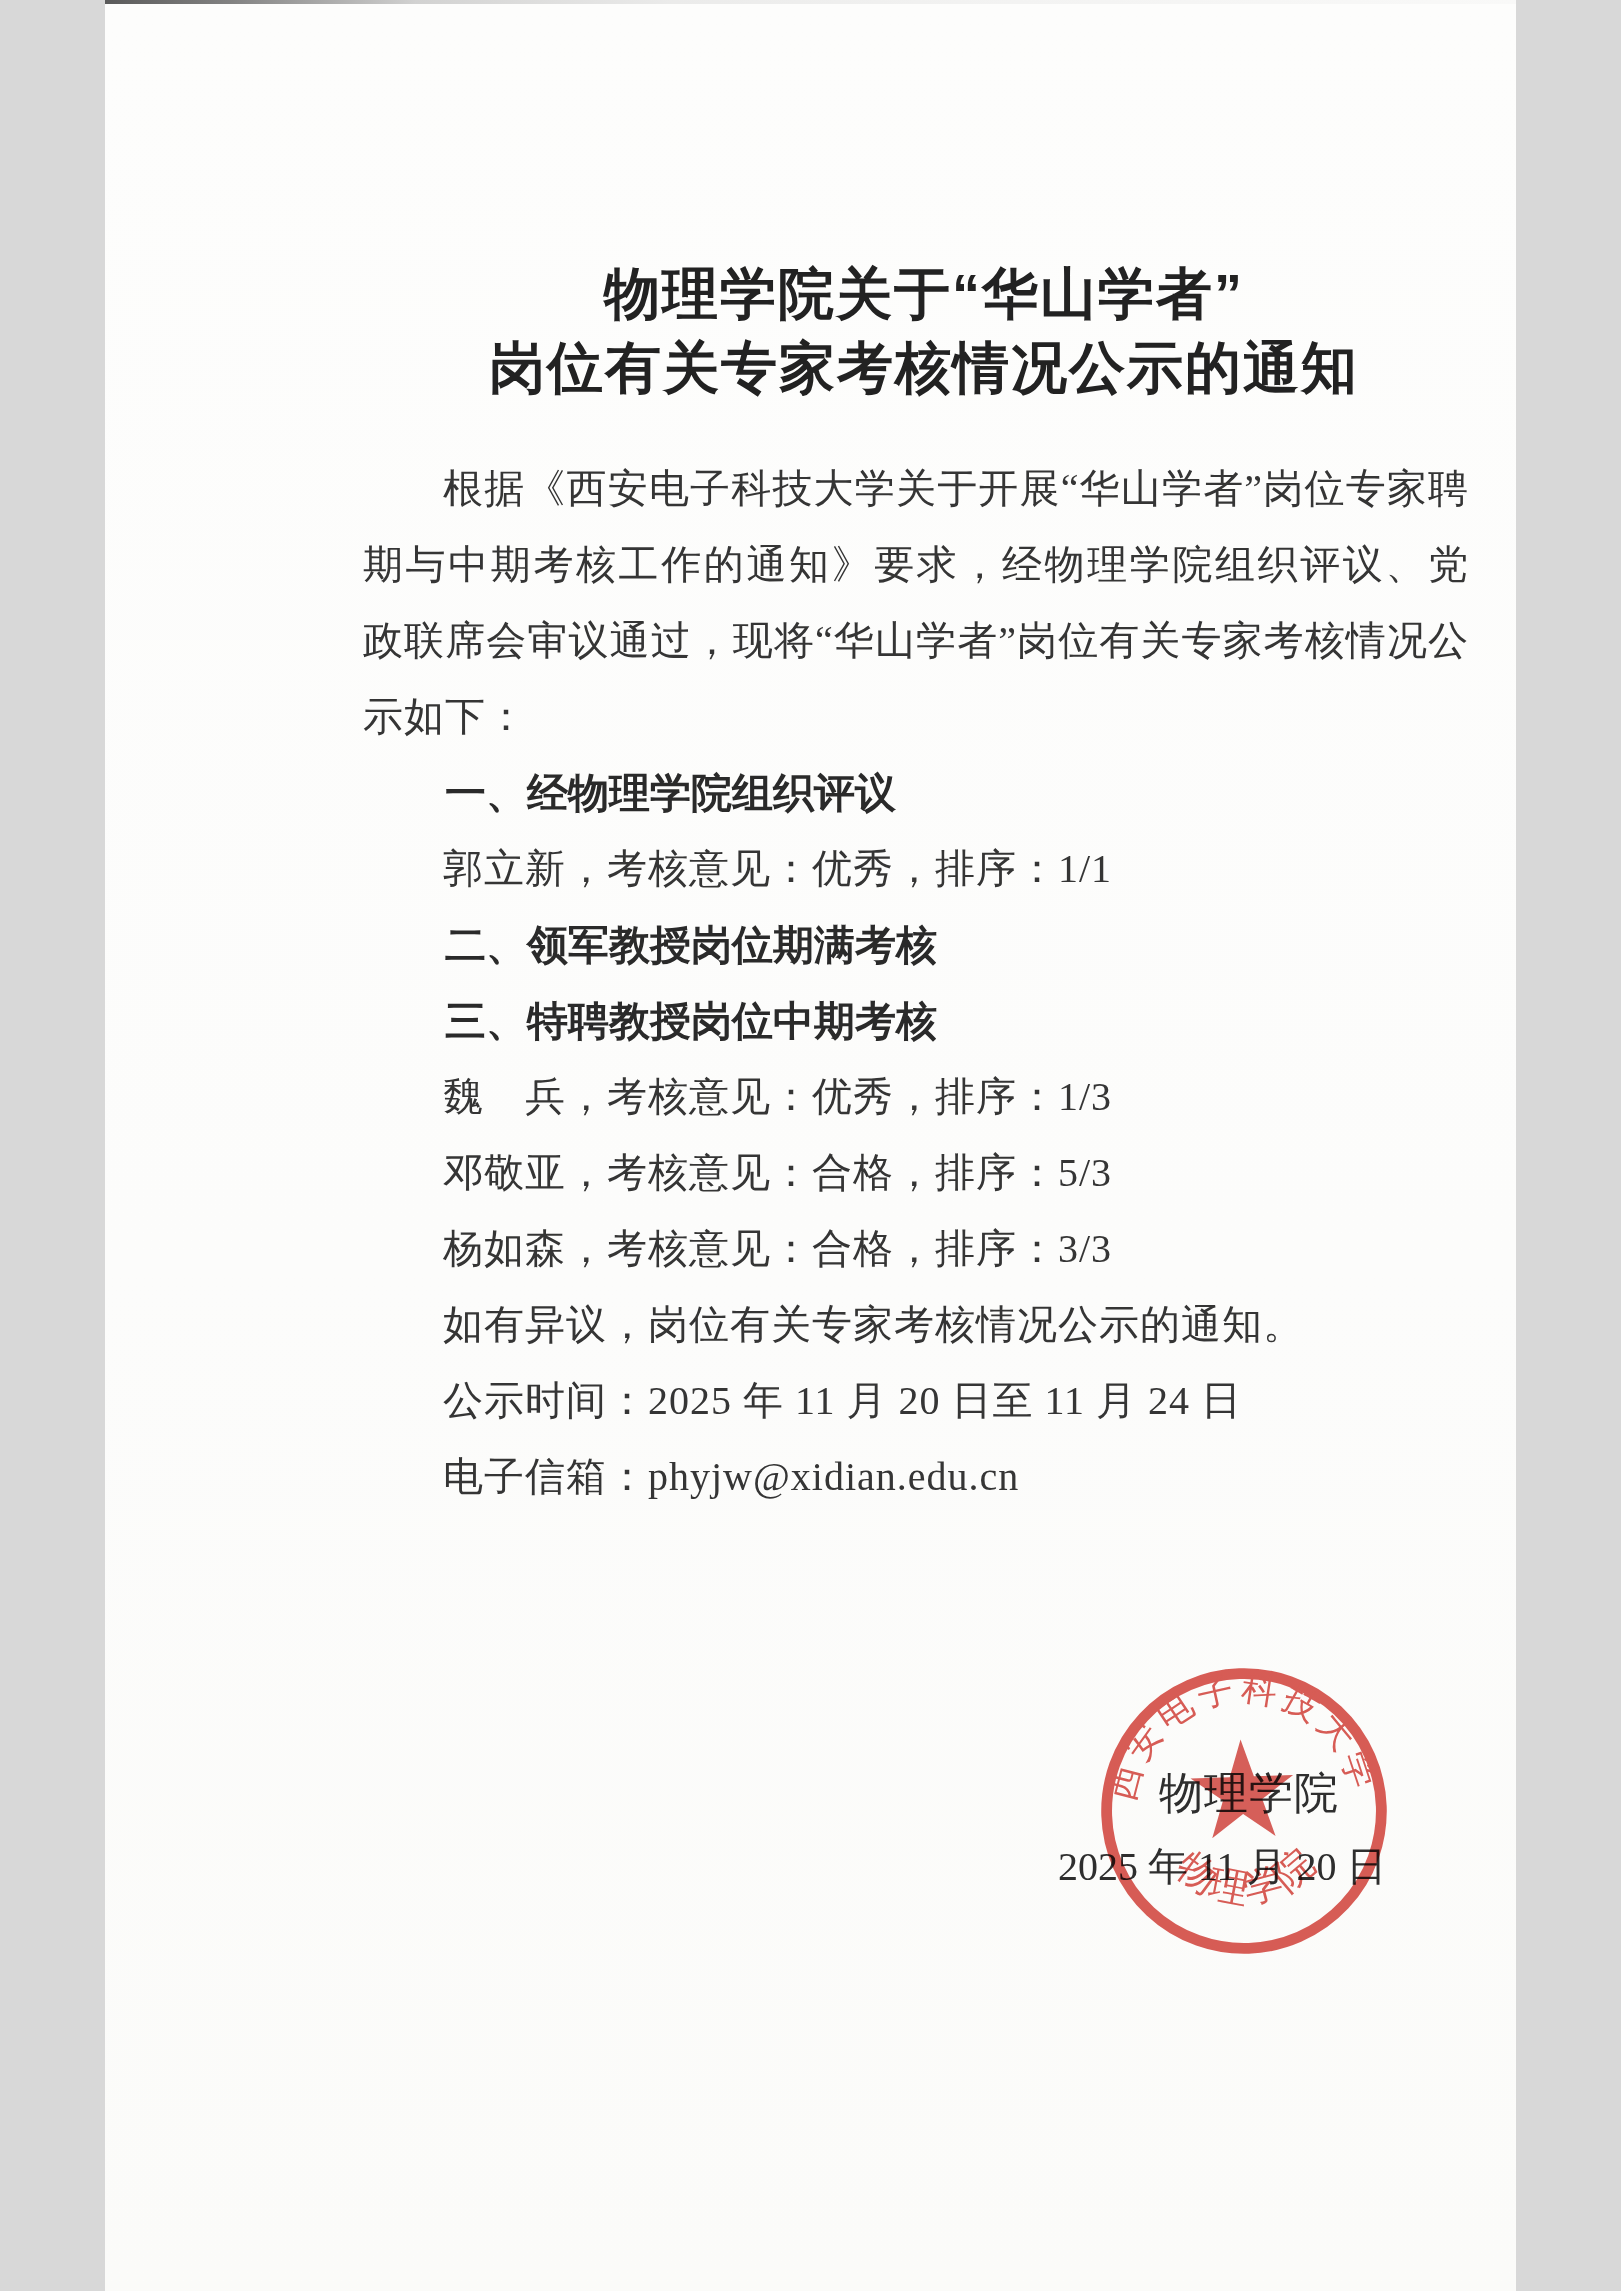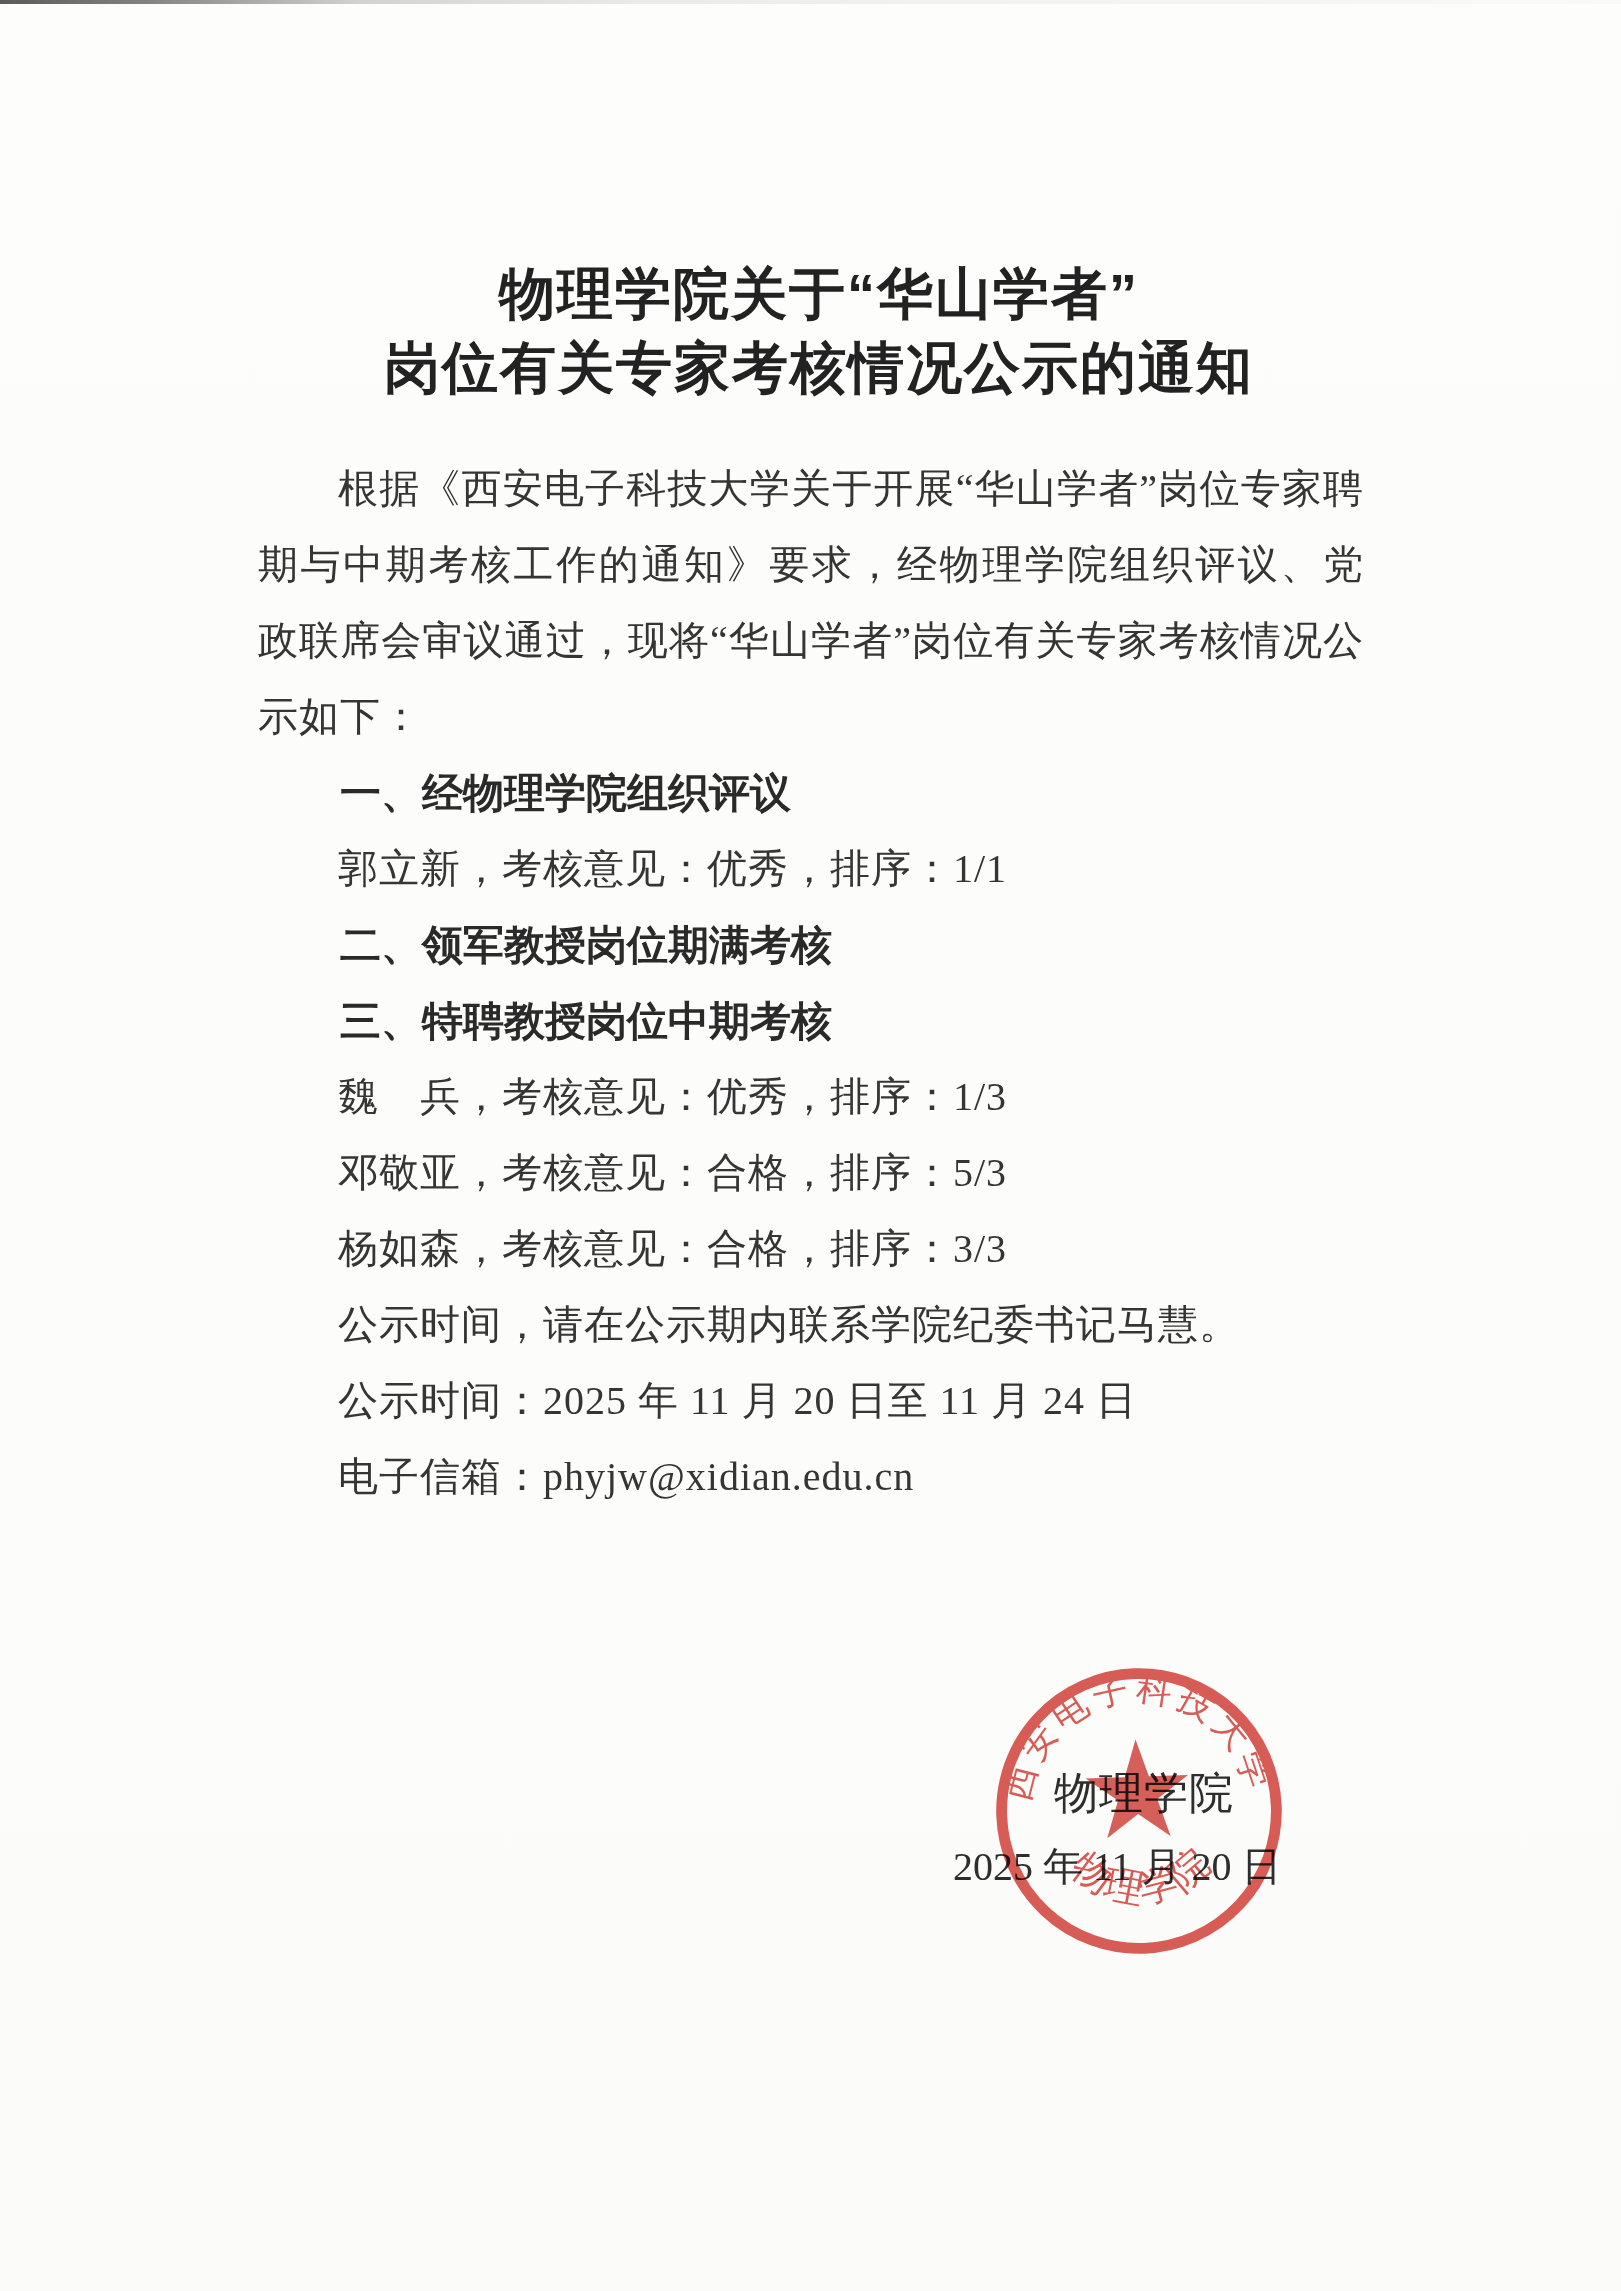--- a/index.html
+++ b/index.html
@@ -1,18 +1,18 @@
 <!DOCTYPE html>
 <html><head>
 <meta charset="utf-8">
 <style>
   html,body{margin:0;padding:0;background:#d8d8d8;}
   .page{
     position:relative;
-    width:1621px;height:2292px;
+    width:1411px;height:2292px;
     margin:0 auto;
     background:linear-gradient(180deg,#fdfdfc 0%,#fcfcfb 55%,#fbfbf9 100%);
     overflow:hidden;
     font-family:"Liberation Serif","DejaVu Serif",serif;
     color:#353535;
   }
   .scan-top{
     position:absolute;top:0;left:0;width:100%;height:3.9px;
     background:linear-gradient(90deg,
       rgba(45,45,45,.78) 0%, rgba(55,55,55,.62) 9%,
@@ -102,21 +102,21 @@
       <div class="heading">二、领军教授岗位期满考核</div>
     </div>
 
     <div class="section">
       <div class="heading">三、特聘教授岗位中期考核</div>
       <div class="entry">魏　兵，考核意见：优秀，排序：1/3</div>
       <div class="entry">邓敬亚，考核意见：合格，排序：5/3</div>
       <div class="entry">杨如森，考核意见：合格，排序：3/3</div>
     </div>
 
-    <div class="note">公示时间，请在公示期内联系学院纪委书记马慧。</div>
+    <div class="note">如有异议，岗位有关专家考核情况公示的通知。</div>
     <div class="note">公示时间：2025 年 11 月 20 日至 11 月 24 日</div>
     <div class="note">电子信箱：phyjw@xidian.edu.cn</div>
   </div>
 
   <div class="signature">物理学院</div>
   <div class="sign-date">2025 年 11 月 20 日</div>
 
   <svg class="seal" viewBox="0 0 320 320" xmlns="http://www.w3.org/2000/svg">
     <circle cx="160" cy="160" r="140" fill="none" stroke="#d8504a" stroke-width="11"></circle>
     <path id="sealTopArc" d="M 48.4 150.2 A 112 112 0 0 1 271.6 150.2" fill="none"></path>

